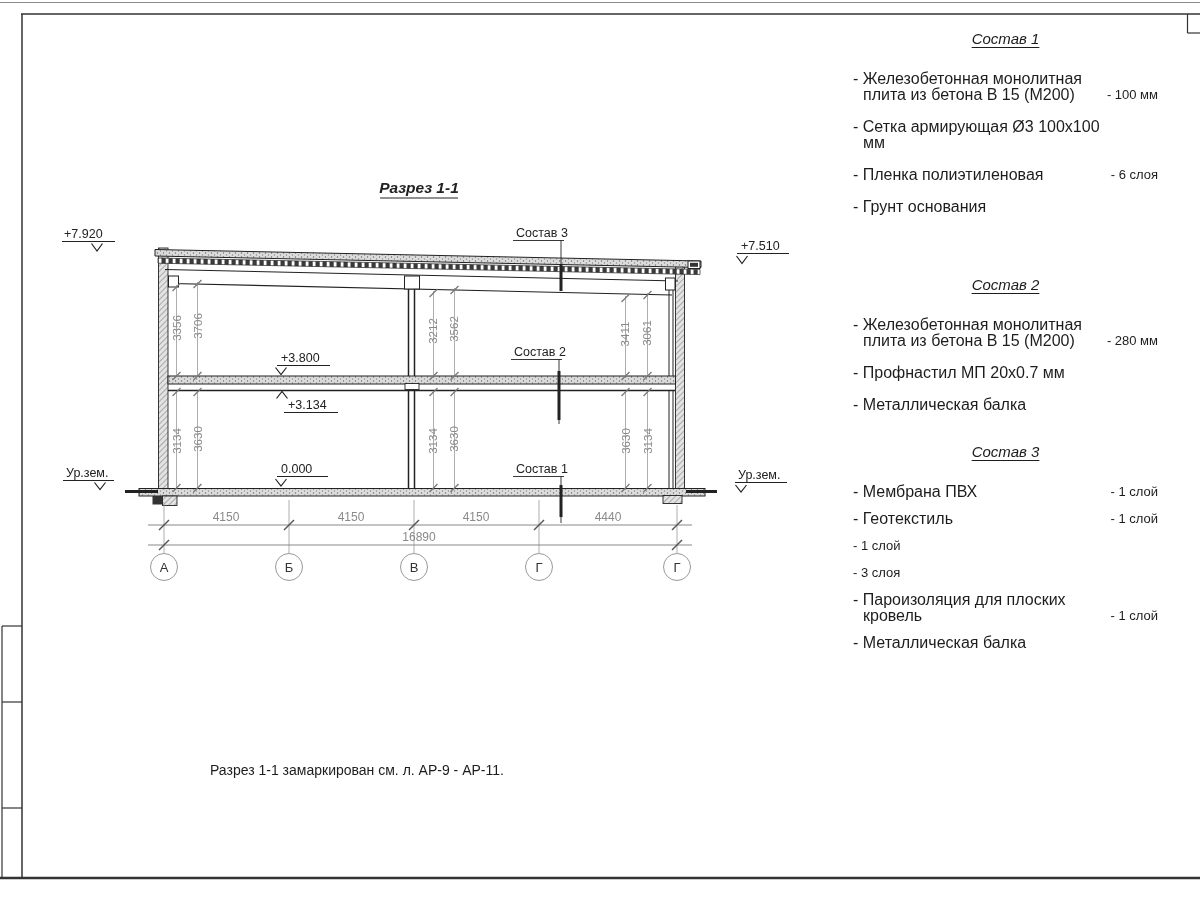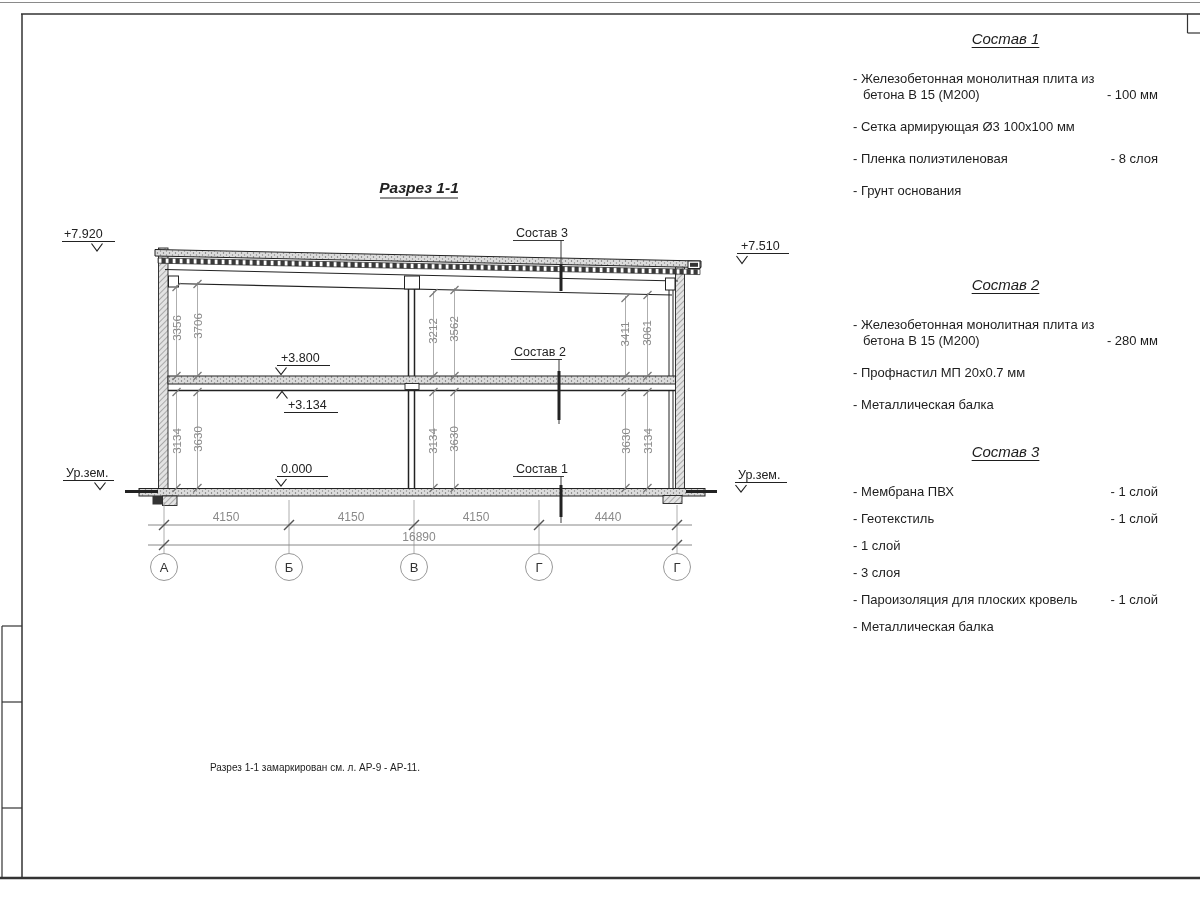--- a/index.html
+++ b/index.html
@@ -6,24 +6,24 @@
     font-family:"Liberation Sans",sans-serif;color:#222;}
   #sheet{position:relative;width:1200px;height:900px;background:#fff;}
   svg.draw{position:absolute;left:0;top:0;}
   
   .specs{position:absolute;left:853px;top:0;width:305px;}
   .spec{position:absolute;left:0;width:100%;}
   .spec-title{text-align:center;font-style:italic;font-size:15px;color:#1d1d1d;
     text-decoration:underline;text-underline-offset:3px;margin:0 0 24px 0;font-weight:400;}
   .spec-item{display:flex;justify-content:space-between;align-items:flex-end;margin:0 0 16px 0;}
   .tight .spec-item{margin-bottom:11px;}
-  .spec-name{width:242px;font-size:13px;line-height:16px;color:#1d1d1d;
+  .spec-name{width:242px;font-size:16px;line-height:16px;color:#1d1d1d;
     text-indent:-10px;padding-left:10px;}
   .spec-value{font-size:13px;line-height:16px;color:#1d1d1d;white-space:nowrap;}
-  .note{position:absolute;left:210px;top:762px;font-size:10px;color:#1d1d1d;}
+  .note{position:absolute;left:210px;top:762px;font-size:14px;color:#1d1d1d;}
   
   text{font-family:"Liberation Sans",sans-serif;fill:#222;}
   .t-title{font-size:15.5px;font-style:italic;font-weight:600;}
   .t-lvl{font-size:12.5px;}
   .t-callout{font-size:12.5px;}
   .t-dim{font-size:11.5px;fill:#8a8a8a;}
   .t-hdim{font-size:12px;fill:#8a8a8a;}
   .t-axis{font-size:13px;fill:#333;}
 </style>
 </head>
@@ -278,21 +278,21 @@
     <div class="spec-item">
       <div class="spec-name">- Железобетонная монолитная плита из бетона В 15 (М200)</div>
       <div class="spec-value">- 100 мм</div>
     </div>
     <div class="spec-item">
       <div class="spec-name">- Сетка армирующая Ø3 100х100 мм</div>
       <div class="spec-value"></div>
     </div>
     <div class="spec-item">
       <div class="spec-name">- Пленка полиэтиленовая</div>
-      <div class="spec-value">- 8 слоя</div>
+      <div class="spec-value">- 6 слоя</div>
     </div>
     <div class="spec-item">
       <div class="spec-name">- Грунт основания</div>
       <div class="spec-value"></div>
     </div>
   </section>
 
   <section class="spec" style="top:276px">
     <h3 class="spec-title">Состав 2</h3>
     <div class="spec-item">

